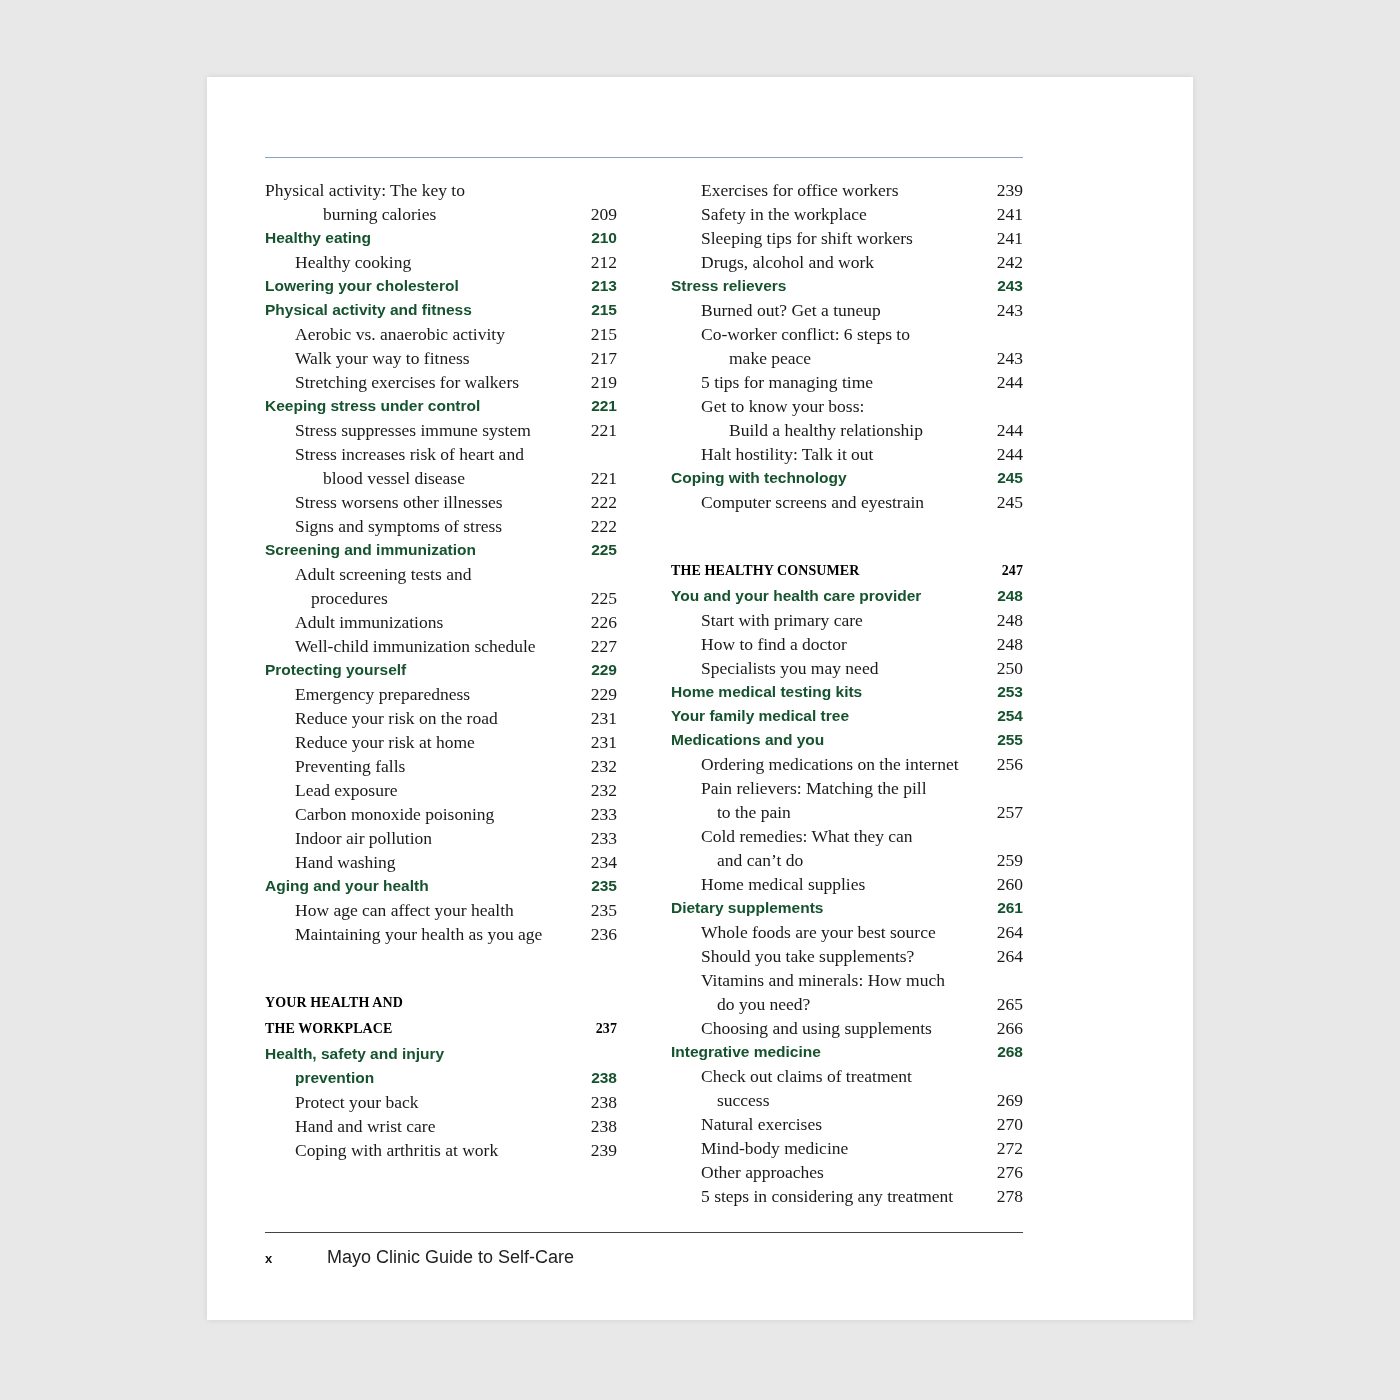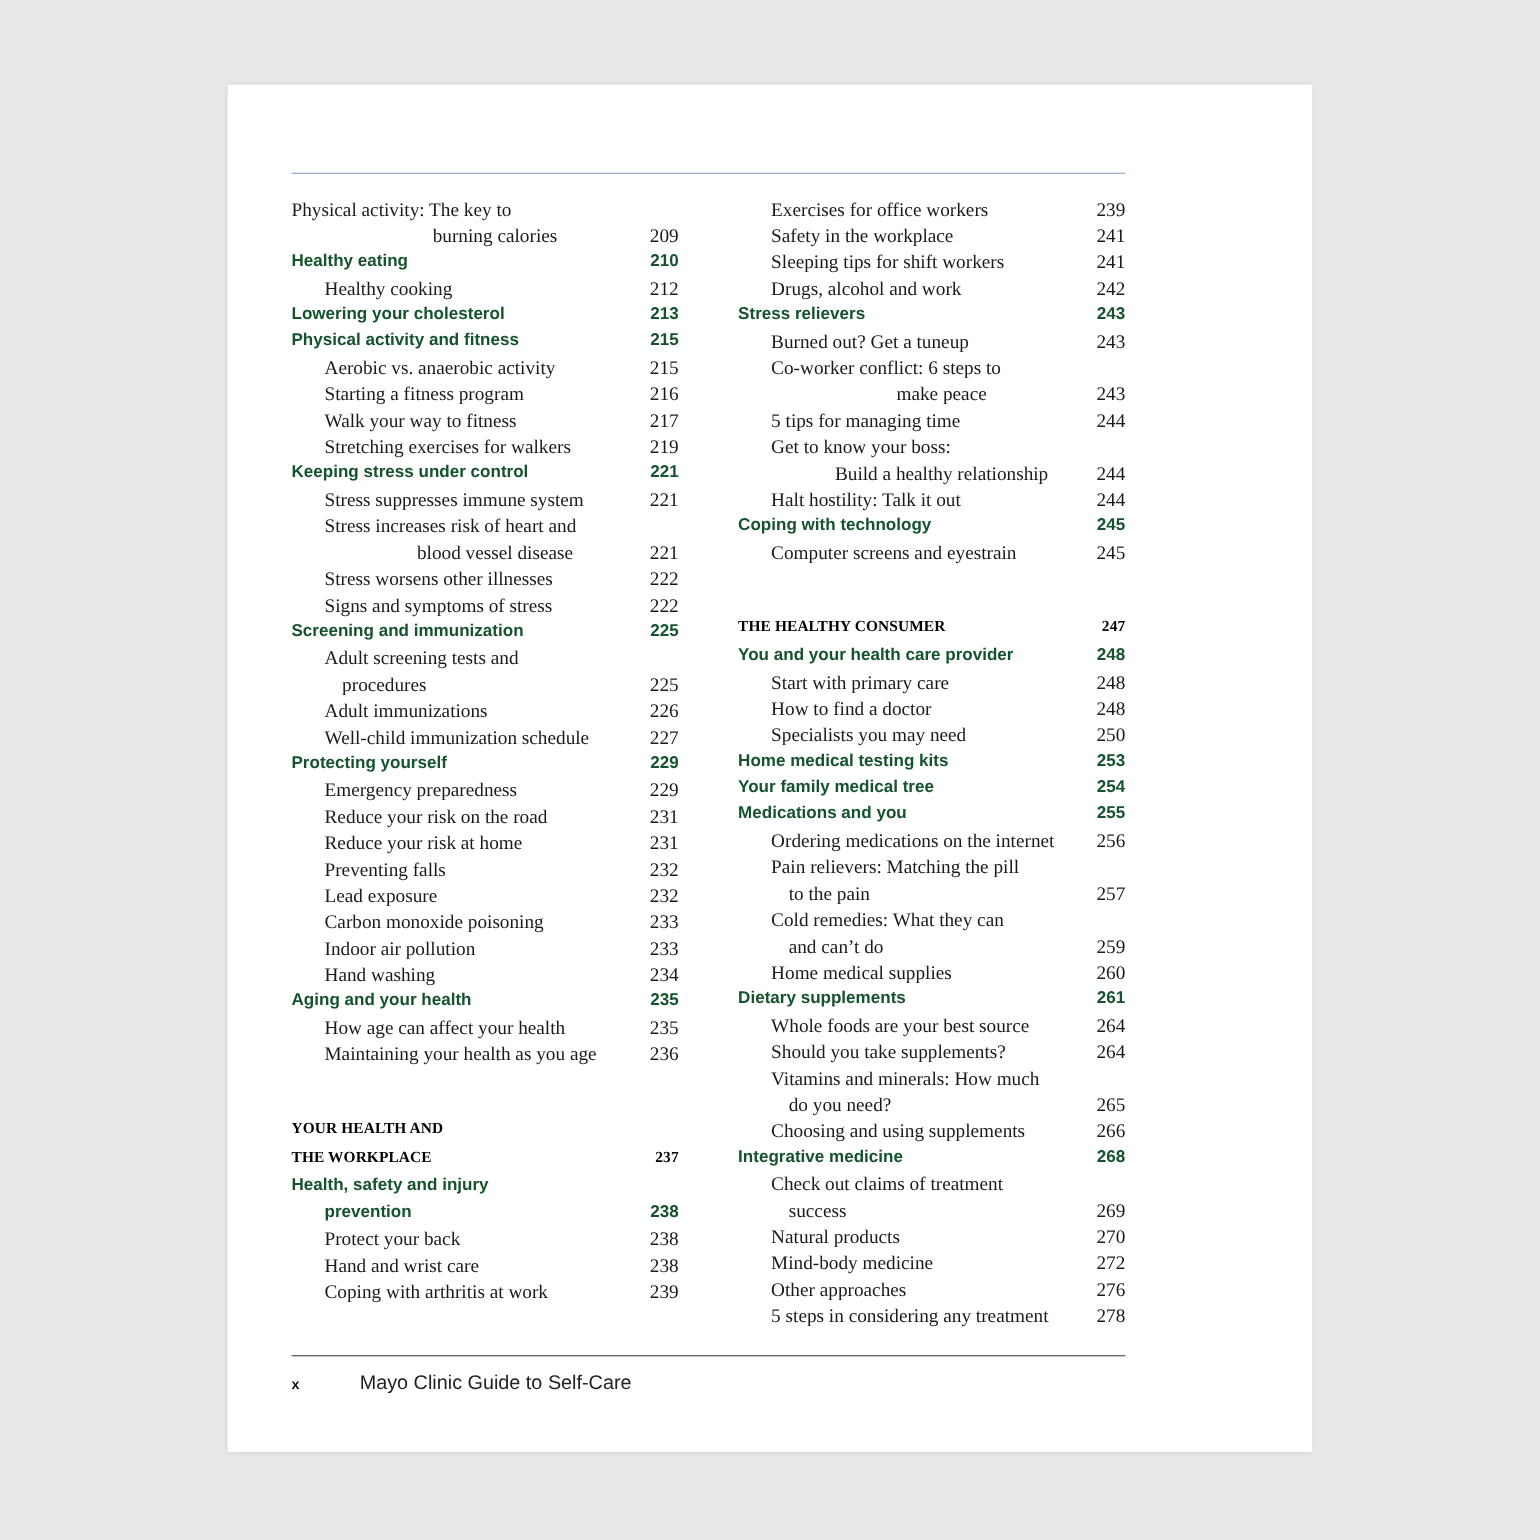--- a/index.html
+++ b/index.html
@@ -69,21 +69,20 @@
     color: #14532d;
   }
   .lvl-head {
     line-height: 24px;
   }
   .lvl-sub .label {
     padding-left: 30px;
   }
   .lvl-sub2 .label {
     padding-left: 58px;
-    text-align: center;
   }
   .lvl-sub3 .label {
     padding-left: 46px;
   }
   .sect {
     display: flex;
     align-items: baseline;
     font-family: Liberation Serif, serif;
     font-weight: bold;
     font-size: 14px;
@@ -155,24 +154,20 @@
           </div>
           <div class="entry lvl-head">
             <span class="label">Physical activity and fitness</span>
             <span class="pg">215</span>
           </div>
           <div class="entry lvl-sub">
             <span class="label">Aerobic vs. anaerobic activity</span>
             <span class="pg">215</span>
           </div>
           <div class="entry lvl-sub">
-            <span class="label">Starting a fitness program</span>
-            <span class="pg">216</span>
-          </div>
-          <div class="entry lvl-sub">
             <span class="label">Walk your way to fitness</span>
             <span class="pg">217</span>
           </div>
           <div class="entry lvl-sub">
             <span class="label">Stretching exercises for walkers</span>
             <span class="pg">219</span>
           </div>
           <div class="entry lvl-head">
             <span class="label">Keeping stress under control</span>
             <span class="pg">221</span>
@@ -439,21 +434,21 @@
           </div>
           <div class="entry lvl-sub">
             <span class="label">Check out claims of treatment</span>
             <span class="pg"></span>
           </div>
           <div class="entry lvl-sub3">
             <span class="label">success</span>
             <span class="pg">269</span>
           </div>
           <div class="entry lvl-sub">
-            <span class="label">Natural products</span>
+            <span class="label">Natural exercises</span>
             <span class="pg">270</span>
           </div>
           <div class="entry lvl-sub">
             <span class="label">Mind-body medicine</span>
             <span class="pg">272</span>
           </div>
           <div class="entry lvl-sub">
             <span class="label">Other approaches</span>
             <span class="pg">276</span>
           </div>

